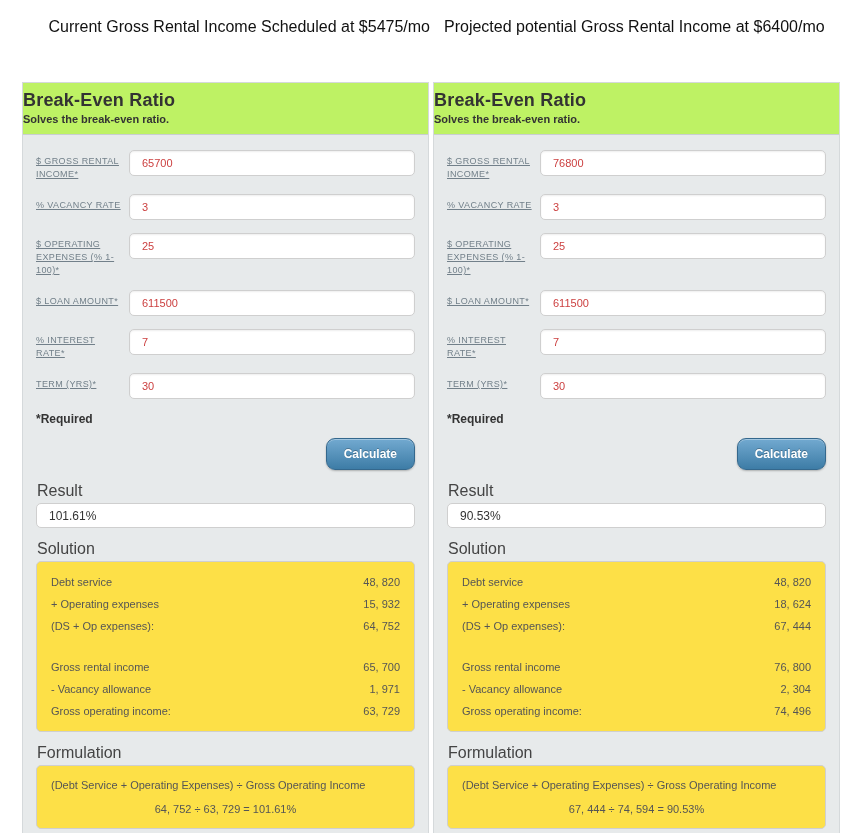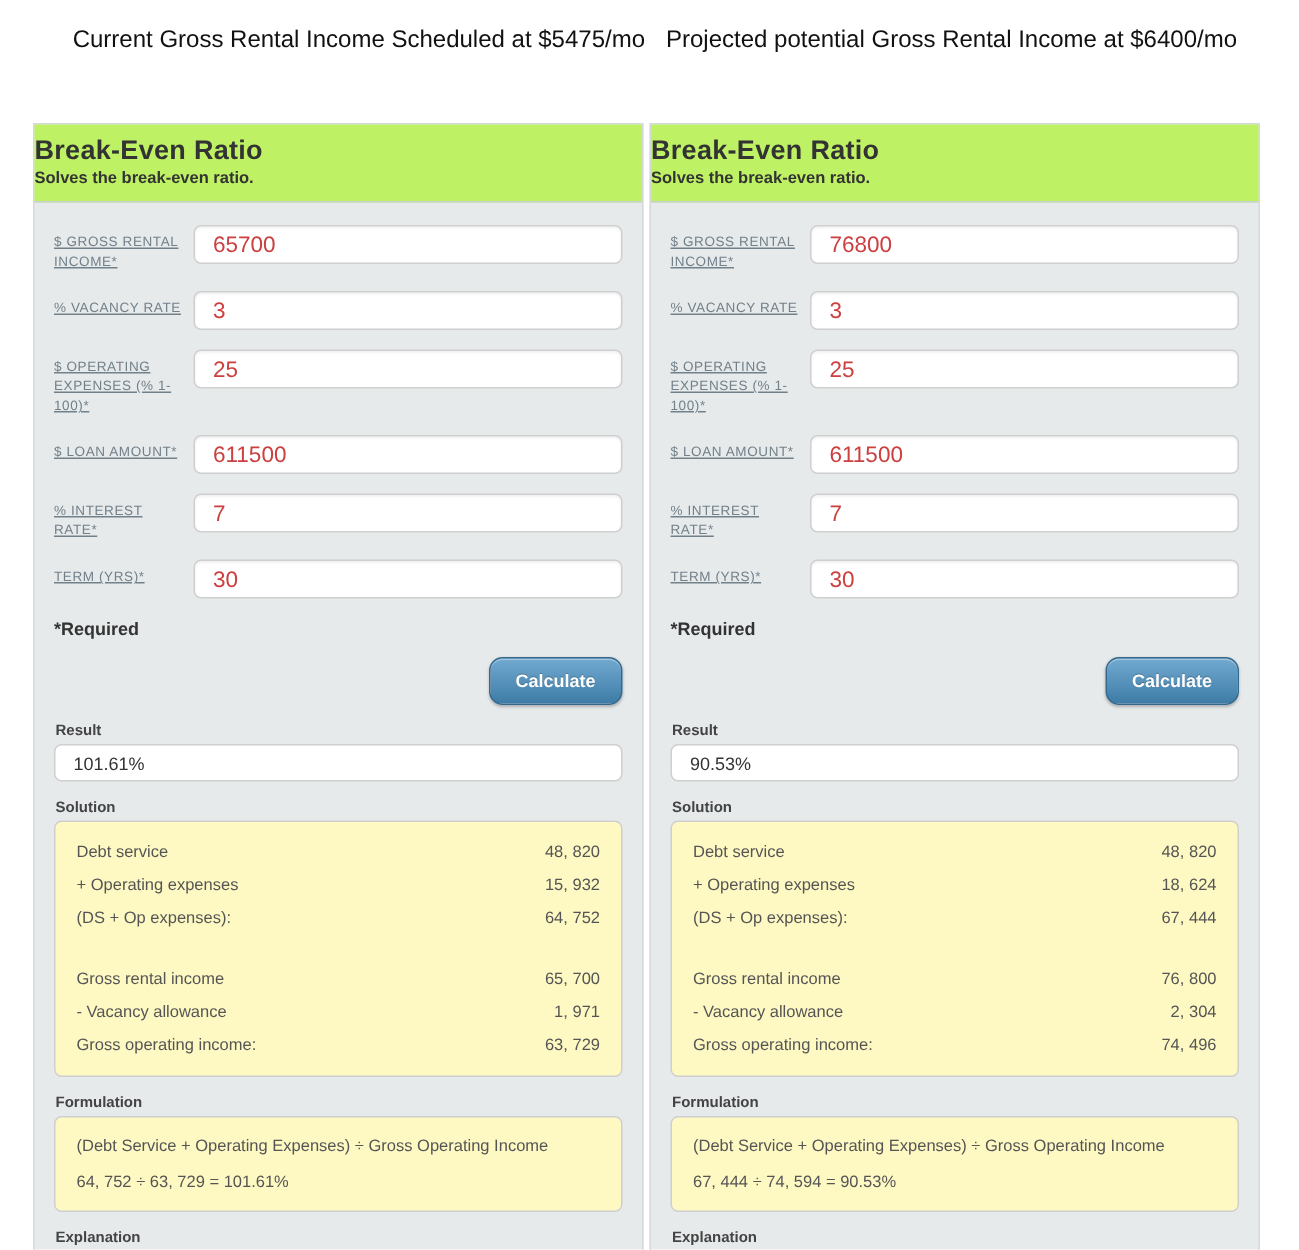--- a/index.html
+++ b/index.html
@@ -41,62 +41,62 @@
     line-height: 1.45;
     padding-top: 5px;
     padding-right: 6px;
     text-decoration: underline;
   }
   .field-input {
     flex: 1; height: 26px;
     border: 1px solid #cfcfcf; border-radius: 5px;
     background: #fff;
     color: #cc4040;
-    font-size: 15px;
+    font-size: 11px;
     padding: 0 8px 0 12px;
     font-family: "Liberation Sans", sans-serif;
     box-shadow: inset 0 1px 2px rgba(0,0,0,0.07);
     outline: none;
   }
   .required-note { font-size: 12px; font-weight: bold; color: #333; margin: 4px 0 12px; }
 
   .button-row { text-align: right; margin-bottom: 12px; }
   .calculate-btn {
     background: linear-gradient(#72a9d0, #3d7ca6);
     border: 1px solid #34688d;
     border-radius: 9px;
     color: #fff; font-weight: bold; font-size: 12px;
     font-family: "Liberation Sans", sans-serif;
     padding: 8px 17px;
     cursor: pointer;
     text-shadow: 0 -1px 0 rgba(0,0,0,0.25);
     box-shadow: inset 0 1px 0 rgba(255,255,255,0.35), 0 1px 2px rgba(0,0,0,0.25);
   }
 
-  .section-label { font-size: 10px; color: #444; margin: 0 0 3px 1px; font-weight: bold; }
+  .section-label { font-size: 16px; color: #444; margin: 0 0 3px 1px; }
   .result-input {
     width: 100%; height: 25px;
     border: 1px solid #cfcfcf; border-radius: 5px;
     background: #fff;
     font-size: 12px; font-weight: normal; color: #333;
     font-family: "Liberation Sans", sans-serif;
     padding: 0 0 0 12px;
     margin-bottom: 12px;
     outline: none;
   }
   .box {
-    background: #fef9c3;
+    background: #fde047;
     border: 1px solid #cfcfcf; border-radius: 5px;
     padding: 9px 14px;
     margin-bottom: 12px;
   }
   .solution-row { display: flex; justify-content: space-between; font-size: 11px; color: #555; padding: 5px 0; }
   .solution-spacer { height: 19px; }
   .formula-line { font-size: 11px; color: #555; margin: 4px 0 12px; }
-  .formula-line:last-child { margin-bottom: 4px; }
+  .formula-line:last-child { margin-bottom: 4px; text-align: center; }
 </style>
 </head>
 <body>
 
 <div class="headers">
   <div class="col-header left">Current Gross Rental Income Scheduled at $5475/mo</div>
   <div class="col-header right">Projected potential Gross Rental Income at $6400/mo</div>
 </div>
 
 <div class="columns">

